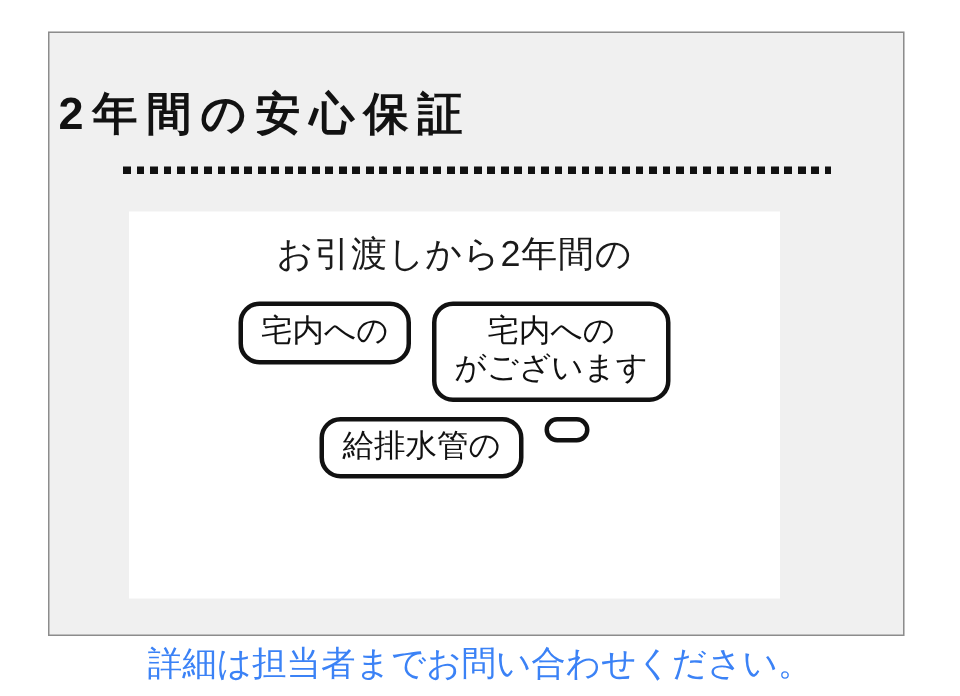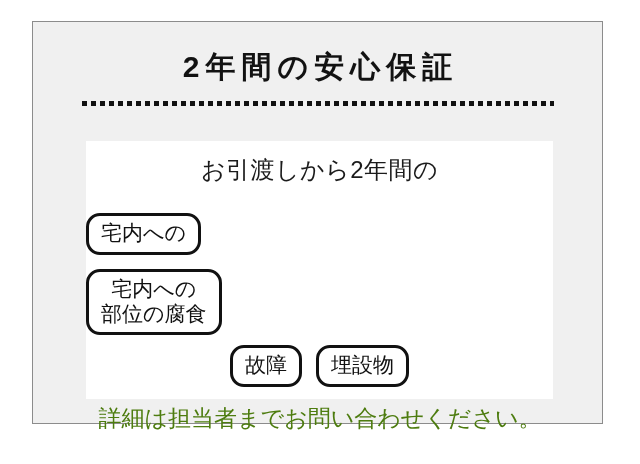--- a/index.html
+++ b/index.html
@@ -24,22 +24,22 @@
     width: 571px;
     height: 403px;
     box-sizing: border-box;
     background: #f0f0f0;
     border: 1px solid #8c8c8c;
   }
 
   
   #panel-title {
     margin: 0;
-    padding-top: 28px;
-    text-align: center;
+    padding-top: 38px;
+    text-align: left;
     font-size: 30px;
     font-weight: bold;
     letter-spacing: 6px;
     text-indent: 6px;
     line-height: 1.15;
     color: #121212;
   }
 
   
   #title-divider {
@@ -50,21 +50,21 @@
         to right,
         #111111 0px, #111111 5px,
         rgba(0,0,0,0) 5px, rgba(0,0,0,0) 9px);
   }
 
   
   #warranty-card {
     position: absolute;
     left: 53px;
     top: 119px;
-    width: 467px;
+    width: 434px;
     height: 258px;
     background: #ffffff;
     box-sizing: border-box;
   }
 
   #card-lead {
     margin: 0;
     padding-top: 12px;
     text-align: center;
     font-size: 24px;
@@ -76,21 +76,21 @@
     display: block;
   }
 
   
   .chip-row {
     display: flex;
     justify-content: center;
     align-items: flex-start;
     gap: 14px;
   }
-  #chip-row-primary { margin-top: 26px; flex-direction: column; }
+  #chip-row-primary { margin-top: 14px; }
   #chip-row-secondary { margin-top: 10px; }
 
   .chip {
     box-sizing: border-box;
     border: 3px solid #111111;
     border-radius: 14px;
     background: #ffffff;
     padding: 5px 12px 6px 12px;
     text-align: center;
     font-size: 21px;
@@ -98,26 +98,26 @@
     letter-spacing: 0px;
     color: #111111;
     white-space: nowrap;
   }
   .chip .chip-line { display: block; }
 
   
   #panel-footnote {
     position: absolute;
     left: 0;
-    top: 404px;
+    top: 428px;
     width: 640px;
     text-align: center;
     font-size: 23px;
     line-height: 1.25;
-    color: #4d7c0f;
+    color: #3b82f6;
   }
 </style>
 </head>
 <body>
 
 <div id="warranty-panel">
 
   <h1 id="panel-title">2年間の安心保証</h1>
 
   <div id="title-divider"></div>
@@ -130,33 +130,32 @@
 
     <div class="chip-row" id="chip-row-primary">
 
       <div class="chip">
         <span class="chip-line">宅内への</span>
       </div>
 
 
       <div class="chip">
         <span class="chip-line">宅内への</span>
-        <span class="chip-line">部位の腐食</span>
+        <span class="chip-line">がございます</span>
       </div>
 
     </div>
 
     <div class="chip-row" id="chip-row-secondary">
 
       <div class="chip">
-        <span class="chip-line">故障</span>
+        <span class="chip-line">給排水管の</span>
       </div>
 
       <div class="chip">
-        <span class="chip-line">埋設物</span>
       </div>
 
     </div>
 
   </div>
 </div>
 
 <div id="panel-footnote">詳細は担当者までお問い合わせください。</div>
 
 </body></html>

